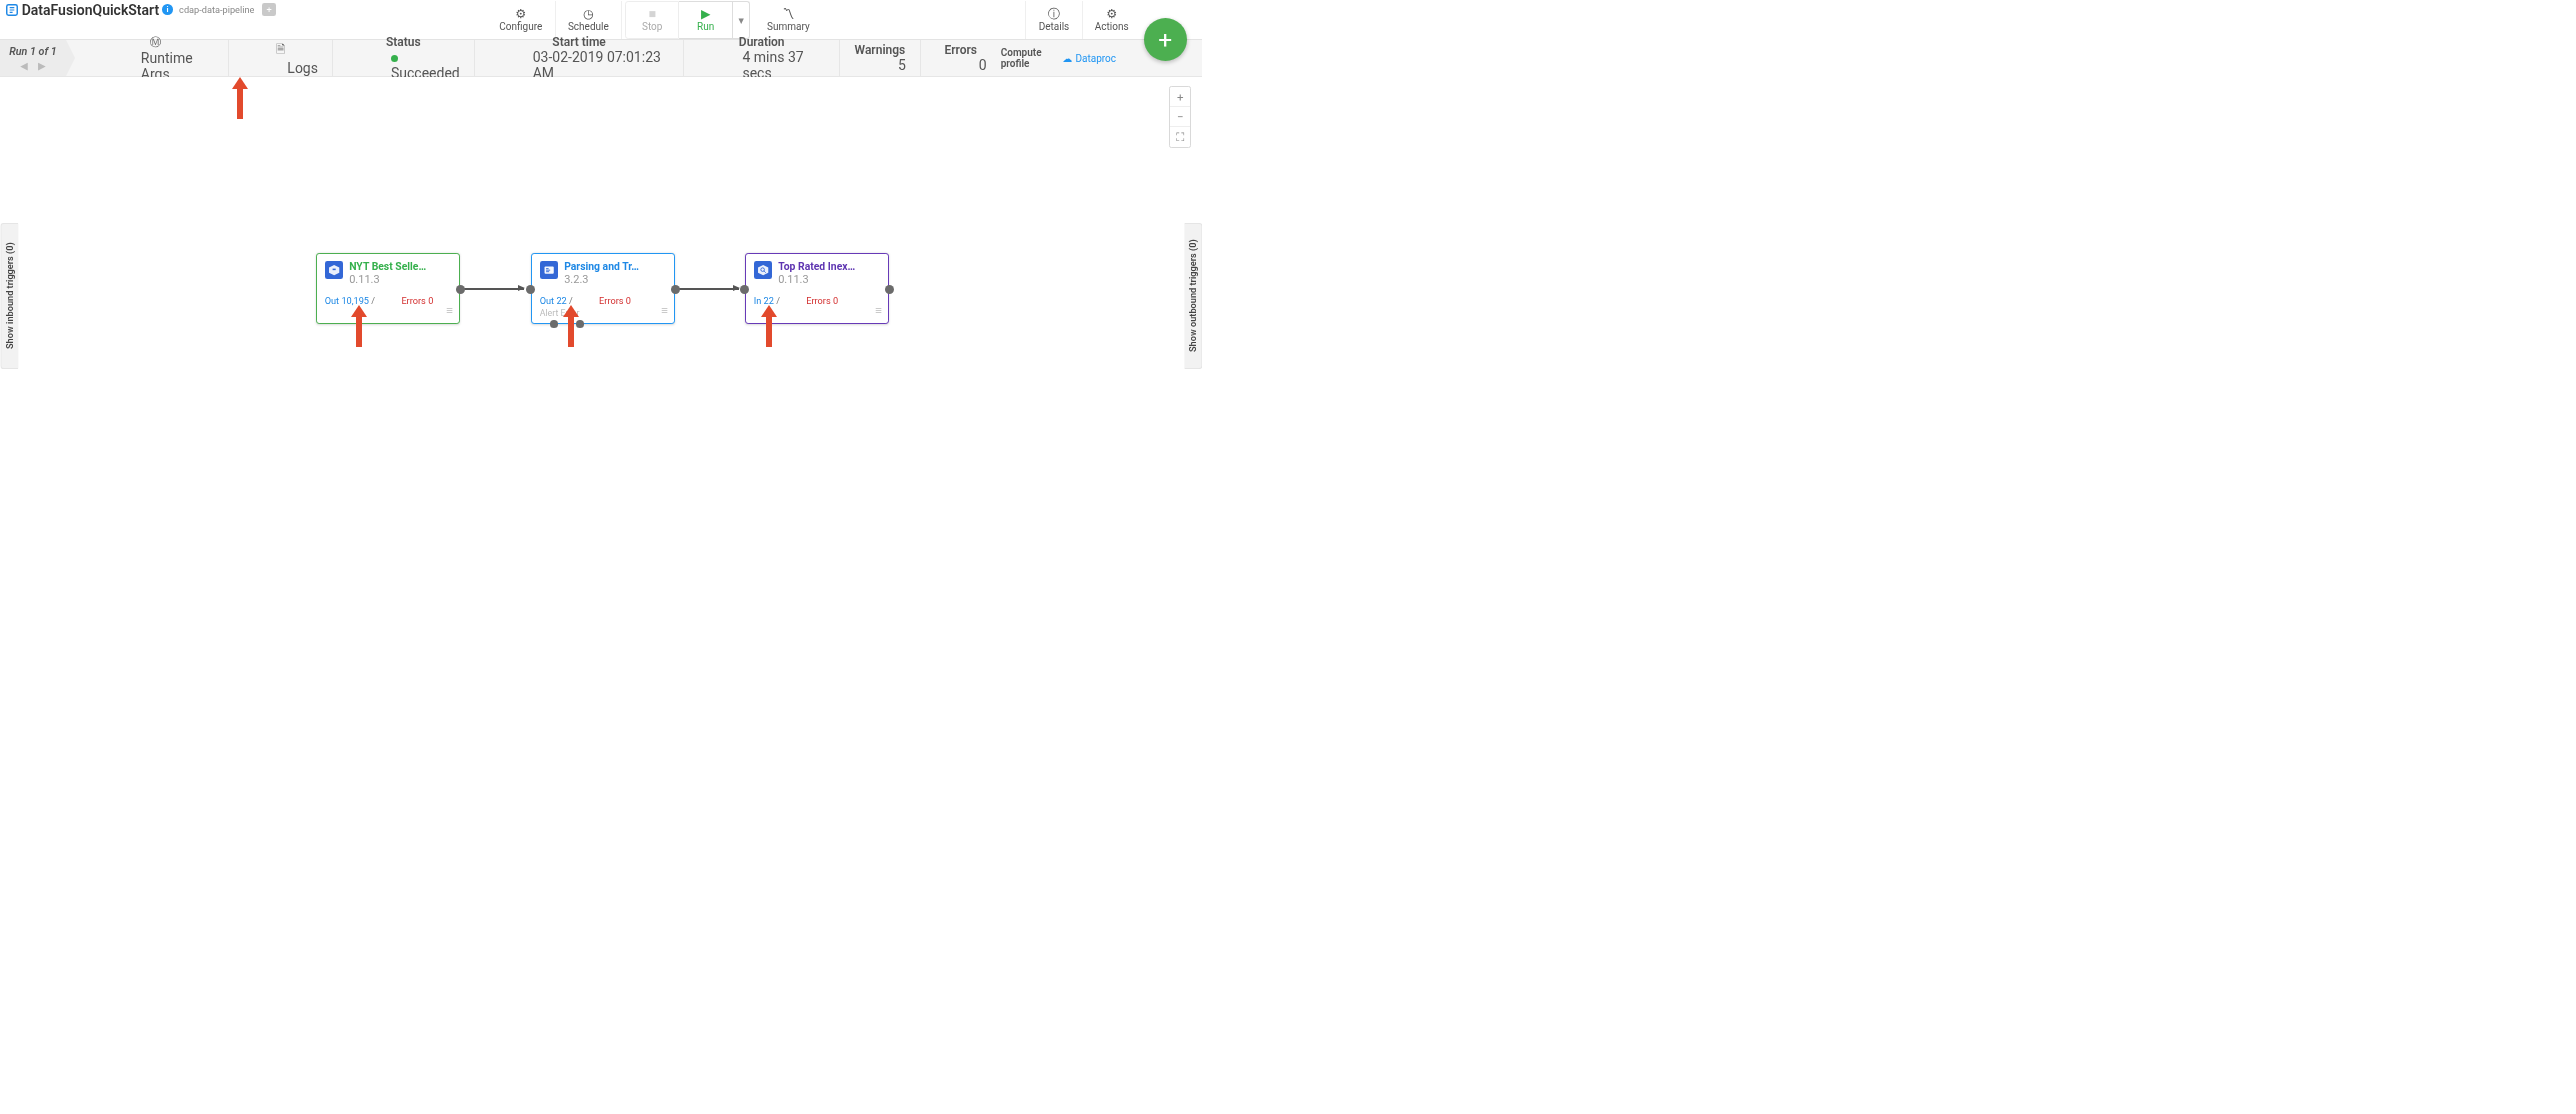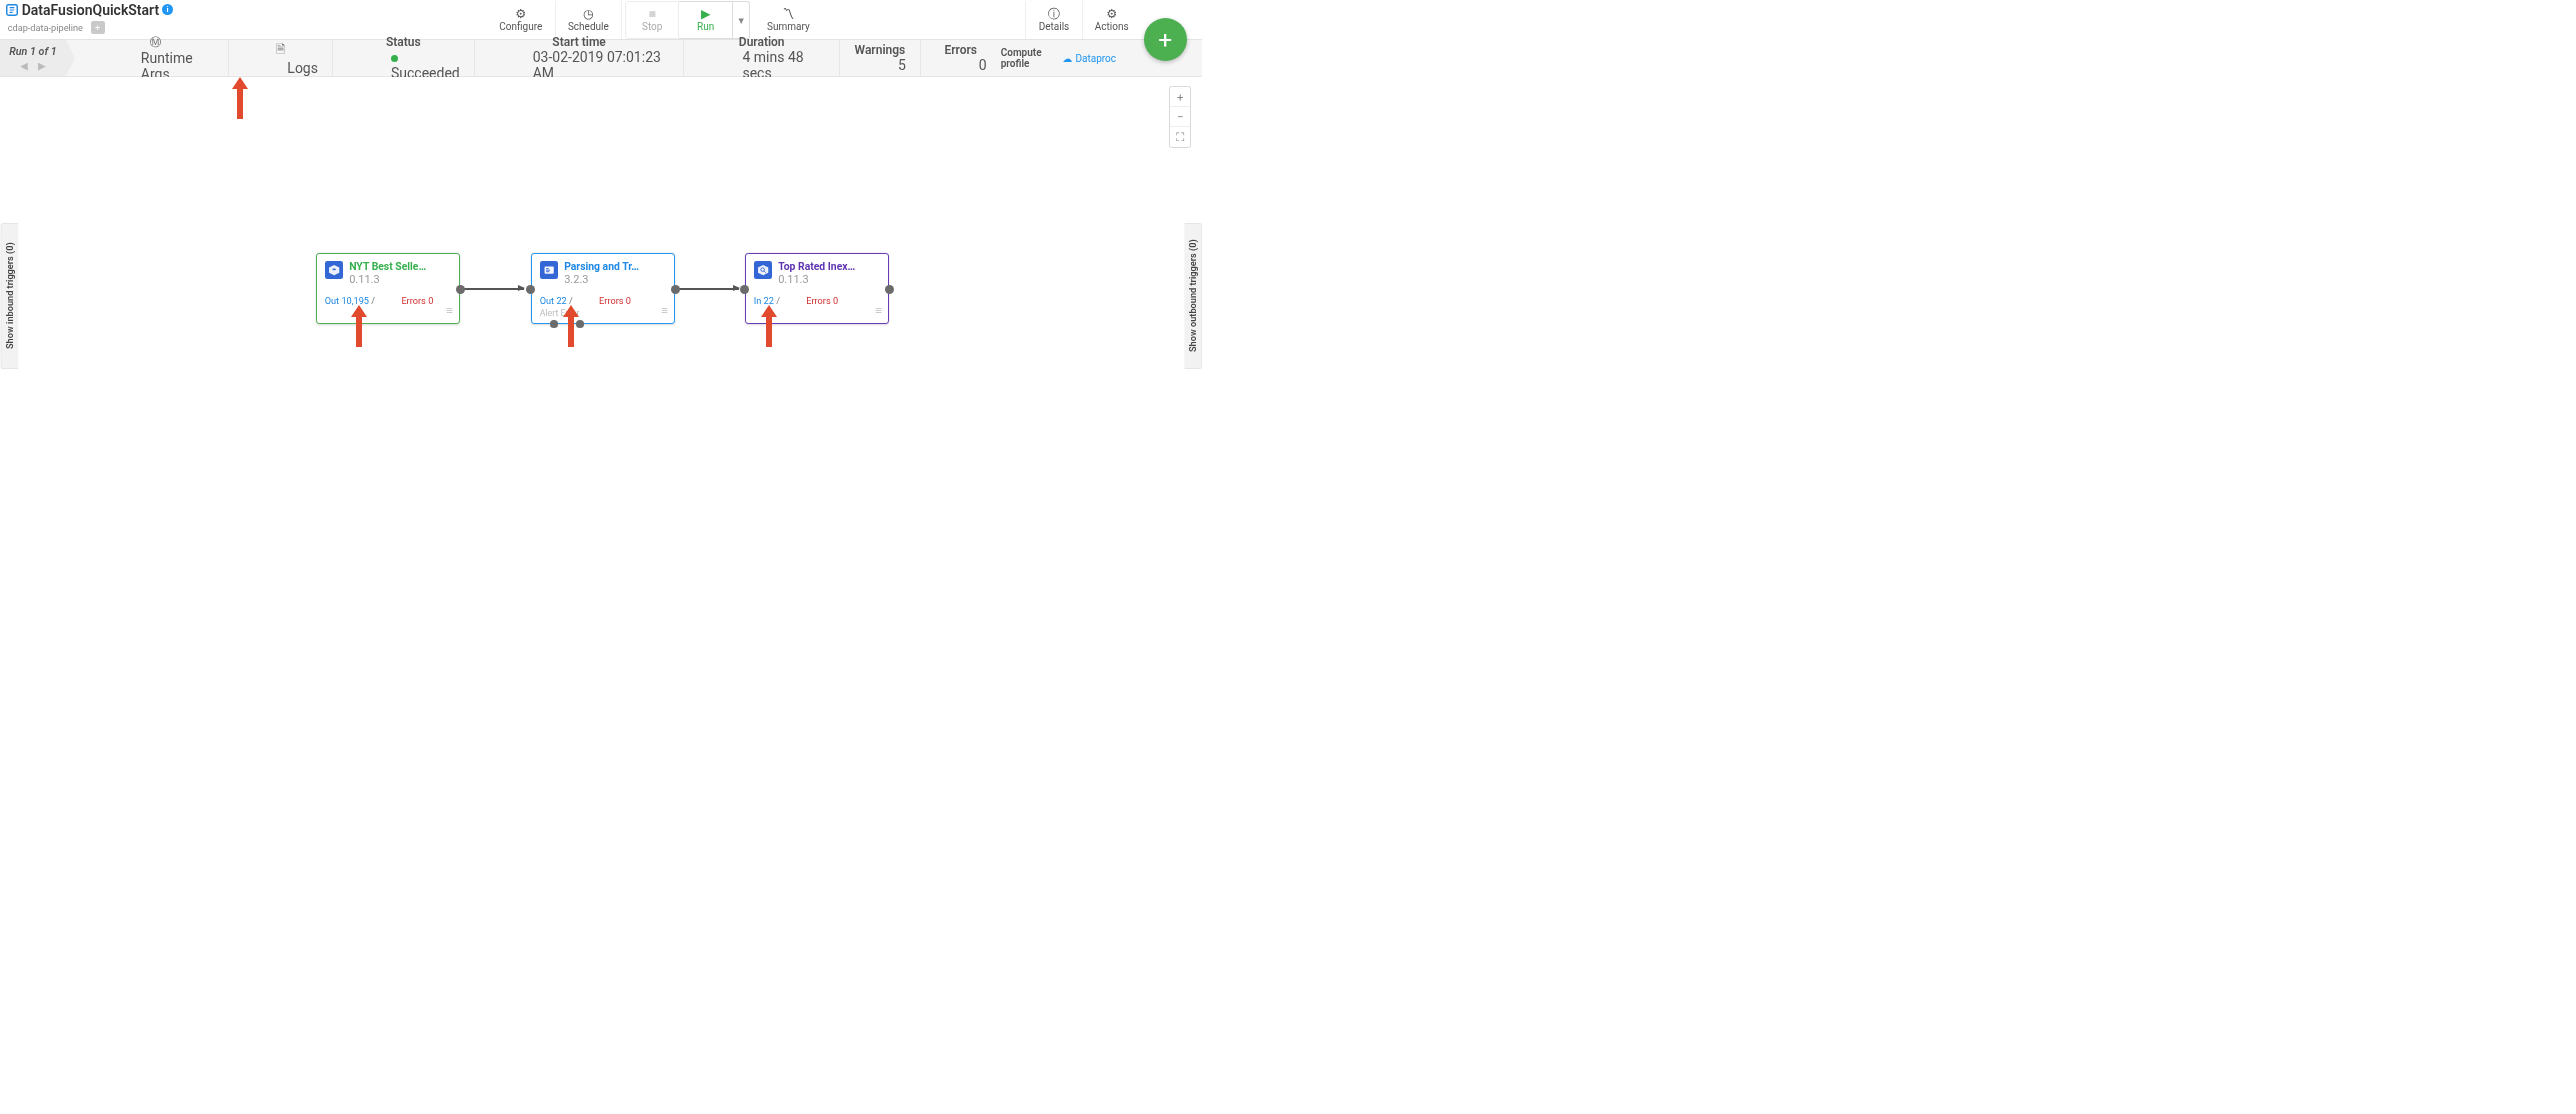--- a/index.html
+++ b/index.html
@@ -17,21 +17,20 @@
   .titlebar {
     display:flex;
     align-items:flex-start;
     border-bottom:0.8px solid #e3e3e3;
     height:40px;
     padding:1.5px 6.1px 0 4.6px;
     position:relative;
   }
   .title-left {
     display:flex;
-    flex-direction:column;
     gap:3.1px;
   }
   .app-title {
     display:flex;
     align-items:center;
     gap:3.1px;
     font-size:14px;
     font-weight:600;
     color:#333;
   }
@@ -310,21 +309,21 @@
   <div class="run-cell">
     <span class="label">Status</span>
     <span class="value"><span class="status-dot"></span><span>Succeeded</span></span>
   </div>
   <div class="run-cell">
     <span class="label">Start time</span>
     <span class="value">03-02-2019 07:01:23 AM</span>
   </div>
   <div class="run-cell">
     <span class="label">Duration</span>
-    <span class="value">4 mins 48 secs</span>
+    <span class="value">4 mins 37 secs</span>
   </div>
   <div class="run-cell">
     <span class="label">Warnings</span>
     <span class="value">5</span>
   </div>
   <div class="run-cell" style="border-right:none;">
     <span class="label">Errors</span>
     <span class="value">0</span>
   </div>
 

